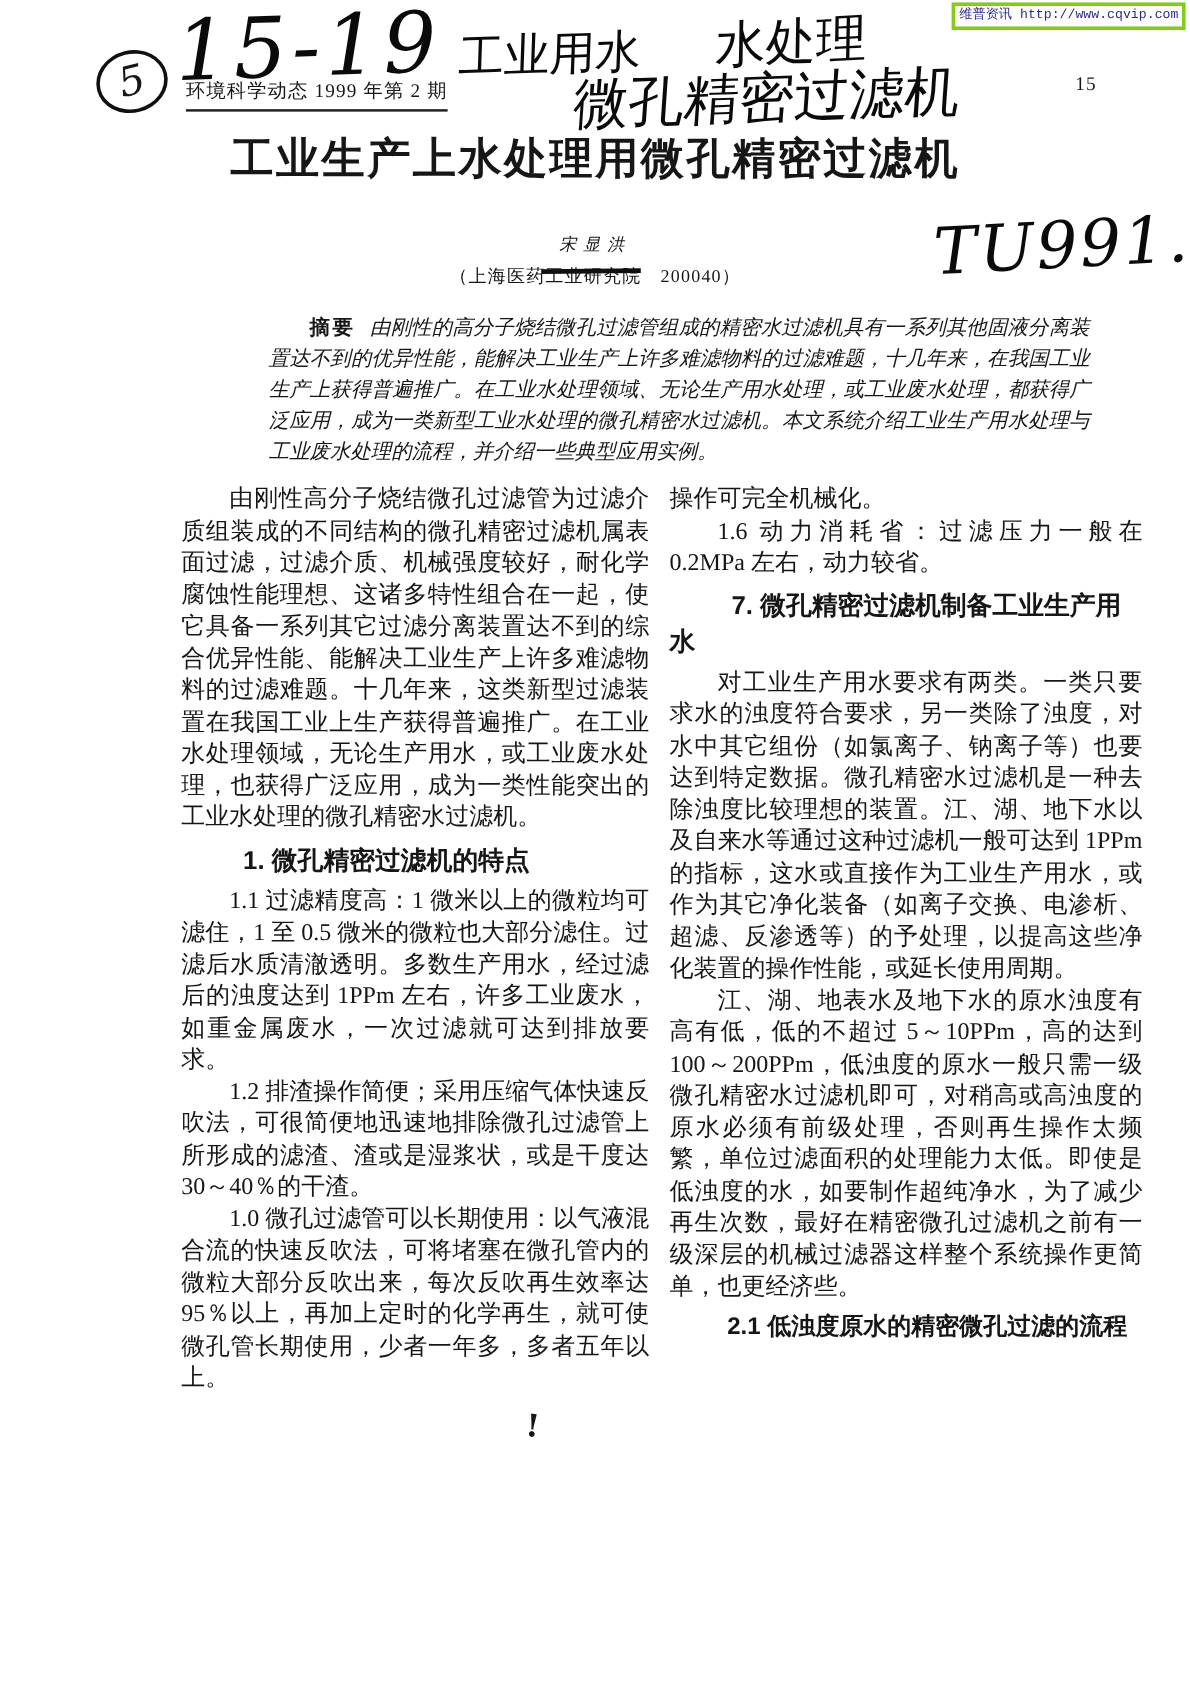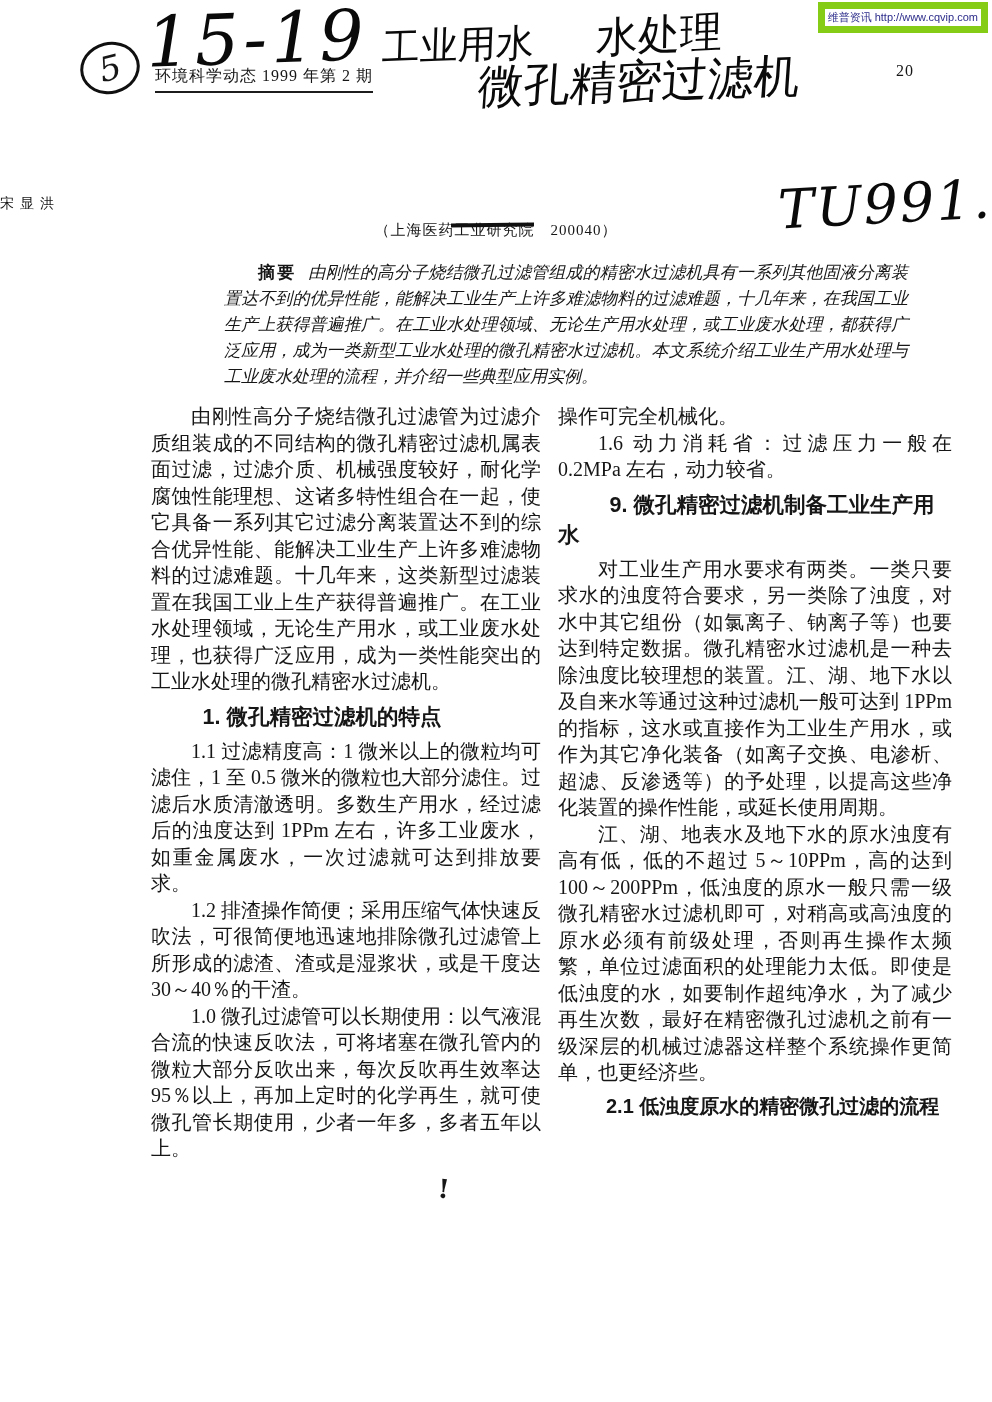--- a/index.html
+++ b/index.html
@@ -10,22 +10,22 @@
     margin: 0 auto;
     background: #ffffff;
     color: #161616;
     font-family: "Liberation Serif", serif;
     overflow: hidden;
   }
   
   .watermark {
     position: absolute;
     top: 2px; right: 4px;
-    border: 7px solid #84cc16;
-    font-family: Liberation Sans, sans-serif;
+    border: 3px solid #84cc16;
+    font-family: Liberation Mono, monospace;
     font-size: 11px;
     line-height: 17px;
     padding: 0 3px;
     color: #2b2b8a;
     letter-spacing: 0;
     white-space: nowrap;
   }
   
   .hw {
     position: absolute;
@@ -93,23 +93,24 @@
     text-align: center;
     font-family: "Liberation Sans", sans-serif;
     font-weight: bold;
     font-size: 36px;
     letter-spacing: 2px;
   }
   .author-name {
     position: absolute;
     left: 0; top: 195px;
     width: 100%;
-    text-align: left;
+    text-align: center;
     font-size: 14px;
     letter-spacing: 6px;
+    font-style: italic;
   }
   .affiliation {
     position: absolute;
     left: 0; top: 221px;
     width: 100%;
     text-align: center;
     font-size: 15px;
     letter-spacing: 1px;
   }
   .affil-underlined { position: relative; }
@@ -179,41 +180,42 @@
     <span>5</span>
   </div>
   <div class="hw hw-page-range">15-19</div>
   <div class="hw hw-kw1">工业用水</div>
   <div class="hw hw-kw2">水处理</div>
   <div class="hw hw-kw3">微孔精密过滤机</div>
   <div class="hw hw-class-code">TU991.24</div>
   <div class="ink-mark">!</div>
 
   <div class="journal-line">环境科学动态 1999 年第 2 期</div>
-  <div class="page-number">20</div>
-
+  <div class="page-number">15</div>
+
+  <div class="article-title">工业生产上水处理用微孔精密过滤机</div>
   <div class="author-name">宋显洪</div>
   <div class="affiliation">
     <span>（上海医药</span><span class="affil-underlined"><span>工业研究院</span><span class="stroke"></span></span><span>　200040）</span>
   </div>
 
   <div class="abstract">
     <span class="abstract-label">摘要</span><span>由刚性的高分子烧结微孔过滤管组成的精密水过滤机具有一系列其他固液分离装置达不到的优异性能，能解决工业生产上许多难滤物料的过滤难题，十几年来，在我国工业生产上获得普遍推广。在工业水处理领域、无论生产用水处理，或工业废水处理，都获得广泛应用，成为一类新型工业水处理的微孔精密水过滤机。本文系统介绍工业生产用水处理与工业废水处理的流程，并介绍一些典型应用实例。</span>
   </div>
 
   <div class="col col-left">
     <p>由刚性高分子烧结微孔过滤管为过滤介质组装成的不同结构的微孔精密过滤机属表面过滤，过滤介质、机械强度较好，耐化学腐蚀性能理想、这诸多特性组合在一起，使它具备一系列其它过滤分离装置达不到的综合优异性能、能解决工业生产上许多难滤物料的过滤难题。十几年来，这类新型过滤装置在我国工业上生产获得普遍推广。在工业水处理领域，无论生产用水，或工业废水处理，也获得广泛应用，成为一类性能突出的工业水处理的微孔精密水过滤机。</p>
     <div class="sec-heading">1. 微孔精密过滤机的特点</div>
     <p>1.1 过滤精度高：1 微米以上的微粒均可滤住，1 至 0.5 微米的微粒也大部分滤住。过滤后水质清澈透明。多数生产用水，经过滤后的浊度达到 1PPm 左右，许多工业废水，如重金属废水，一次过滤就可达到排放要求。</p>
     <p>1.2 排渣操作简便；采用压缩气体快速反吹法，可很简便地迅速地排除微孔过滤管上所形成的滤渣、渣或是湿浆状，或是干度达 30～40％的干渣。</p>
     <p>1.0 微孔过滤管可以长期使用：以气液混合流的快速反吹法，可将堵塞在微孔管内的微粒大部分反吹出来，每次反吹再生效率达 95％以上，再加上定时的化学再生，就可使微孔管长期使用，少者一年多，多者五年以上。</p>
   </div>
 
   <div class="col col-right">
     <p class="no-indent">操作可完全机械化。</p>
     <p>1.6 动力消耗省：过滤压力一般在 0.2MPa 左右，动力较省。</p>
-    <div class="sec-heading">9. 微孔精密过滤机制备工业生产用水</div>
+    <div class="sec-heading">7. 微孔精密过滤机制备工业生产用水</div>
     <p>对工业生产用水要求有两类。一类只要求水的浊度符合要求，另一类除了浊度，对水中其它组份（如氯离子、钠离子等）也要达到特定数据。微孔精密水过滤机是一种去除浊度比较理想的装置。江、湖、地下水以及自来水等通过这种过滤机一般可达到 1PPm 的指标，这水或直接作为工业生产用水，或作为其它净化装备（如离子交换、电渗析、超滤、反渗透等）的予处理，以提高这些净化装置的操作性能，或延长使用周期。</p>
     <p>江、湖、地表水及地下水的原水浊度有高有低，低的不超过 5～10PPm，高的达到 100～200PPm，低浊度的原水一般只需一级微孔精密水过滤机即可，对稍高或高浊度的原水必须有前级处理，否则再生操作太频繁，单位过滤面积的处理能力太低。即使是低浊度的水，如要制作超纯净水，为了减少再生次数，最好在精密微孔过滤机之前有一级深层的机械过滤器这样整个系统操作更简单，也更经济些。</p>
     <div class="sub-heading">2.1 低浊度原水的精密微孔过滤的流程</div>
   </div>
 
 </div>
 
 </body></html>

